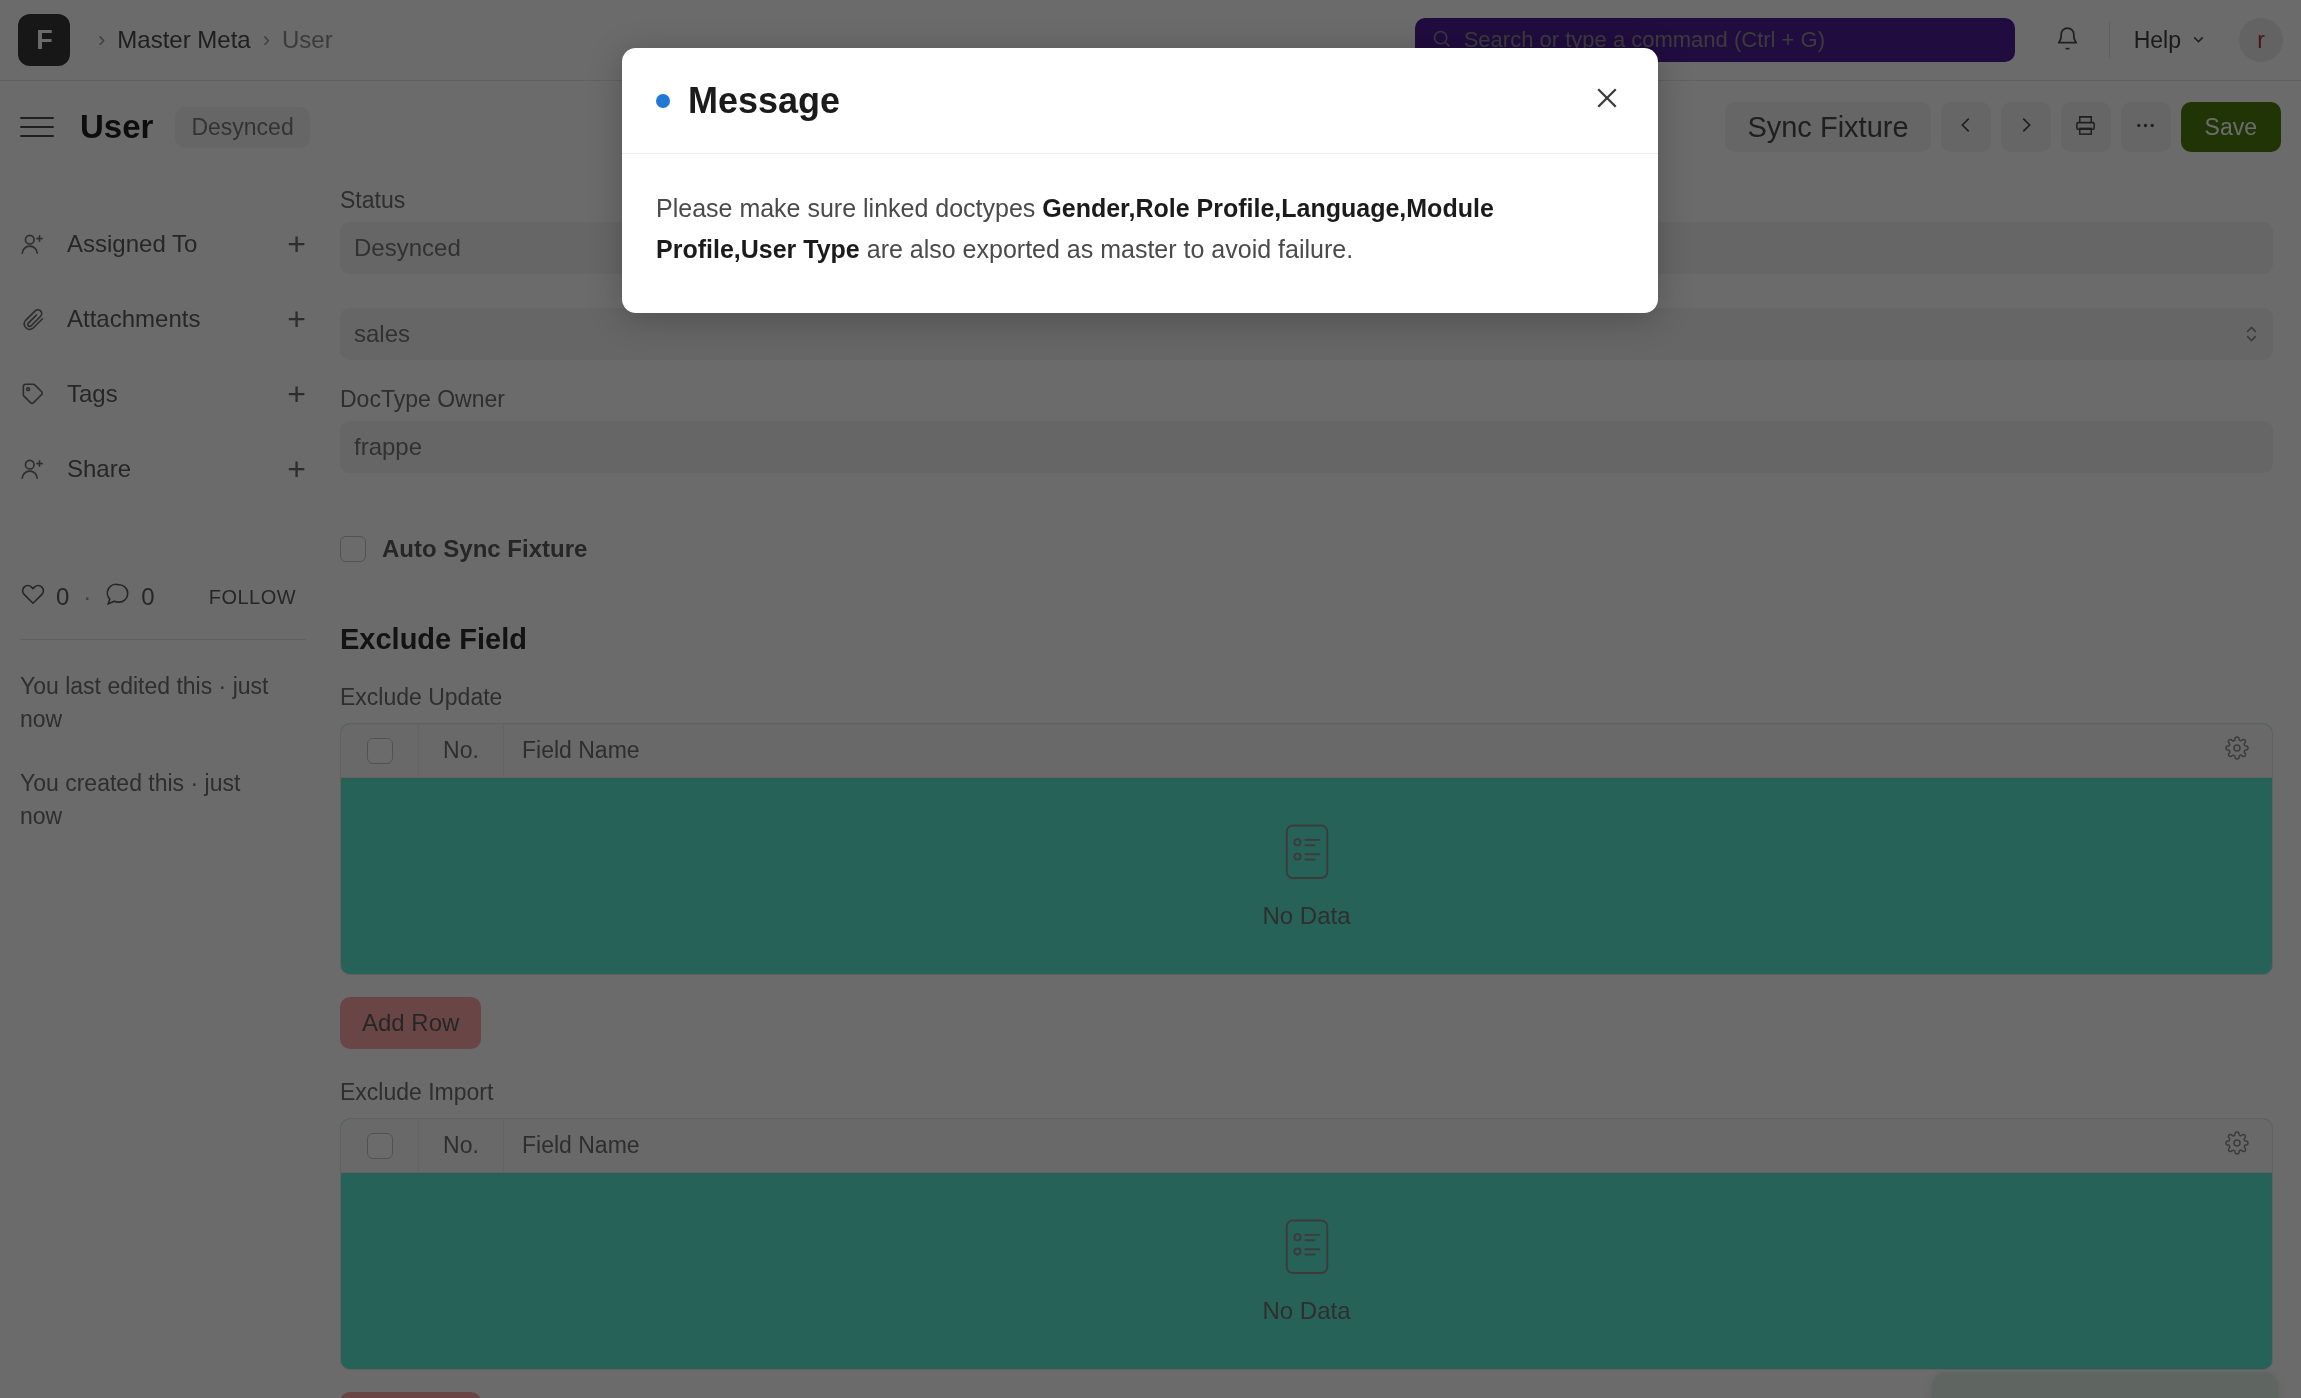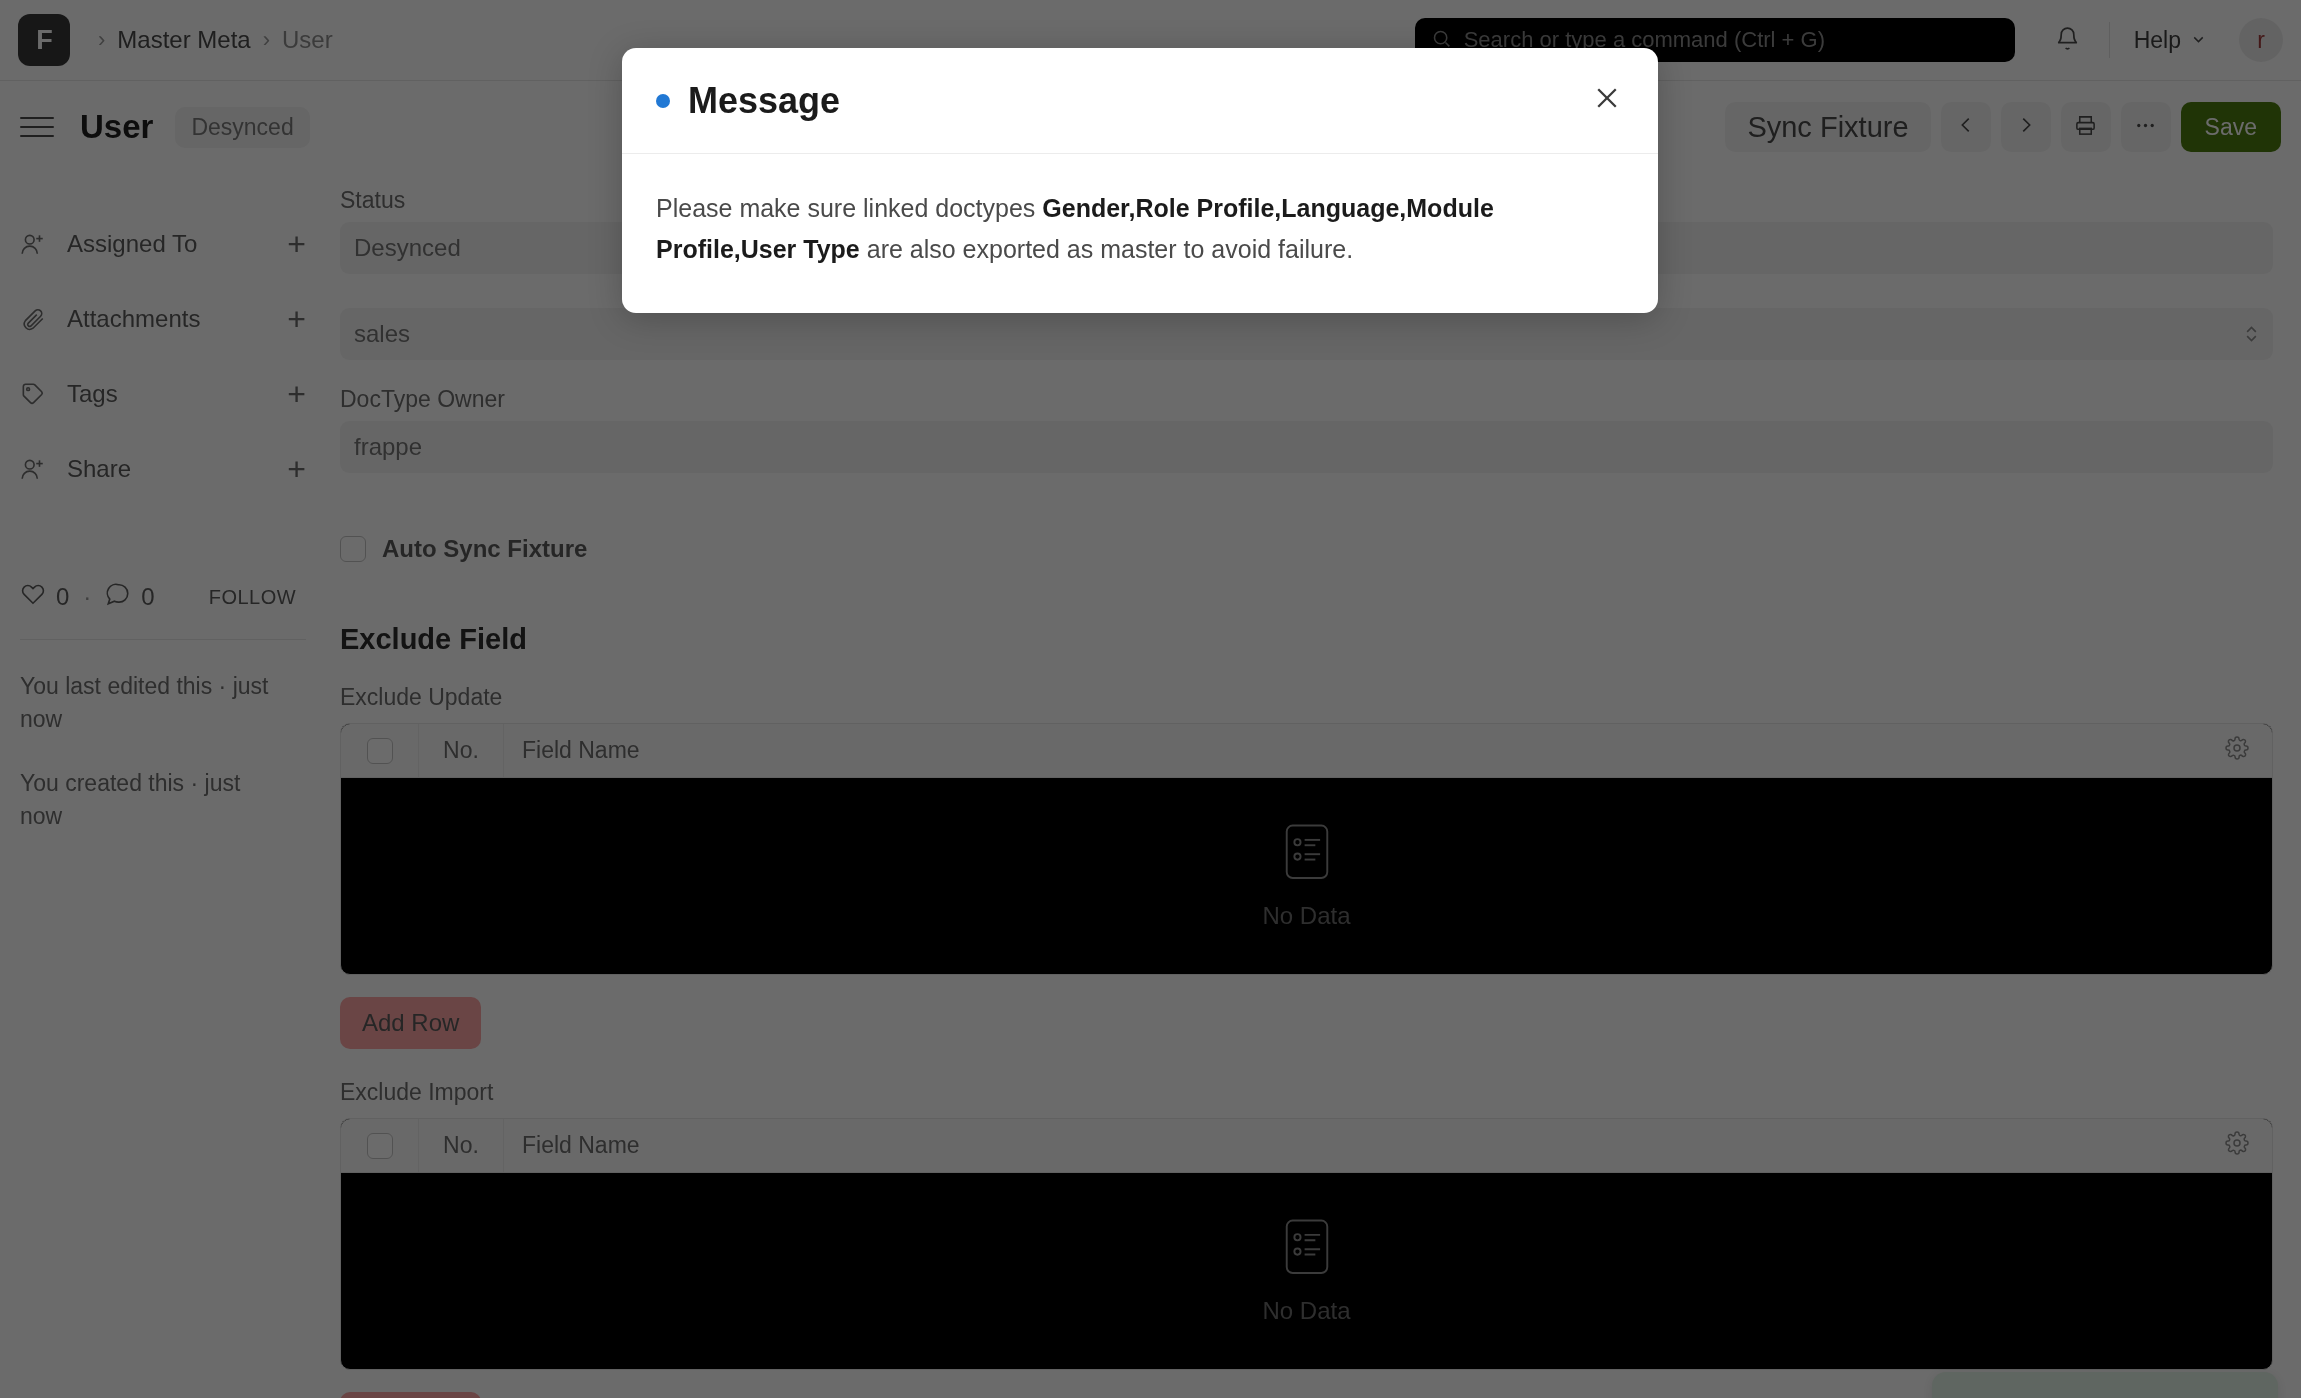--- a/index.html
+++ b/index.html
@@ -36,21 +36,21 @@
   }
   .crumb.muted { color: #8d8d8d; }
   .crumb-wrap { display: flex; align-items: center; margin-left: 16px; }
 
   .navbar-right {
     margin-left: auto; display: flex; align-items: center; gap: 0px;
     padding-right: 18px;
   }
   .searchbar {
     width: 600px; height: 44px; border-radius: 10px;
-    background: #000000; display: flex; align-items: center;
+    background: #4c1d95; display: flex; align-items: center;
     padding: 0 16px; gap: 12px; margin-right: 30px;
   }
   .searchbar .ph { color: #8d8d8d; font-size: 22px; }
   .icon-btn {
     width: 46px; height: 46px; border-radius: 9px;
     display: flex; align-items: center; justify-content: center;
     cursor: pointer;
   }
   .nav-div { width:1px; height:36px; background:#e2e2e2; margin:0 18px; }
   .help {
@@ -148,21 +148,21 @@
 
   .sec-title {
     font-size: 29px; font-weight: 700; color:#2f2f2f;
     margin: 34px 0 28px 10px;
   }
   .sub-label { font-size: 23px; color:#6e6e6e; margin: 0 0 12px 10px; }
 
   .grid-table {
     margin: 0 0 0 10px;
     border: 1px solid #e6e6e6; border-radius: 10px; overflow: hidden;
-    background: #000000;
+    background: #5eead4;
   }
   .gt-head {
     display:flex; align-items:center; height: 54px;
     background:#fafafa; border-bottom:1px solid #e6e6e6;
     font-size: 23px; color:#6e6e6e;
   }
   .gt-c-check { width: 78px; display:flex; align-items:center; justify-content:center;
                 border-right: 1px solid #ececec; height:100%; }
   .gt-c-no { width: 85px; display:flex; align-items:center; justify-content:center;
              border-right: 1px solid #ececec; height:100%; }

